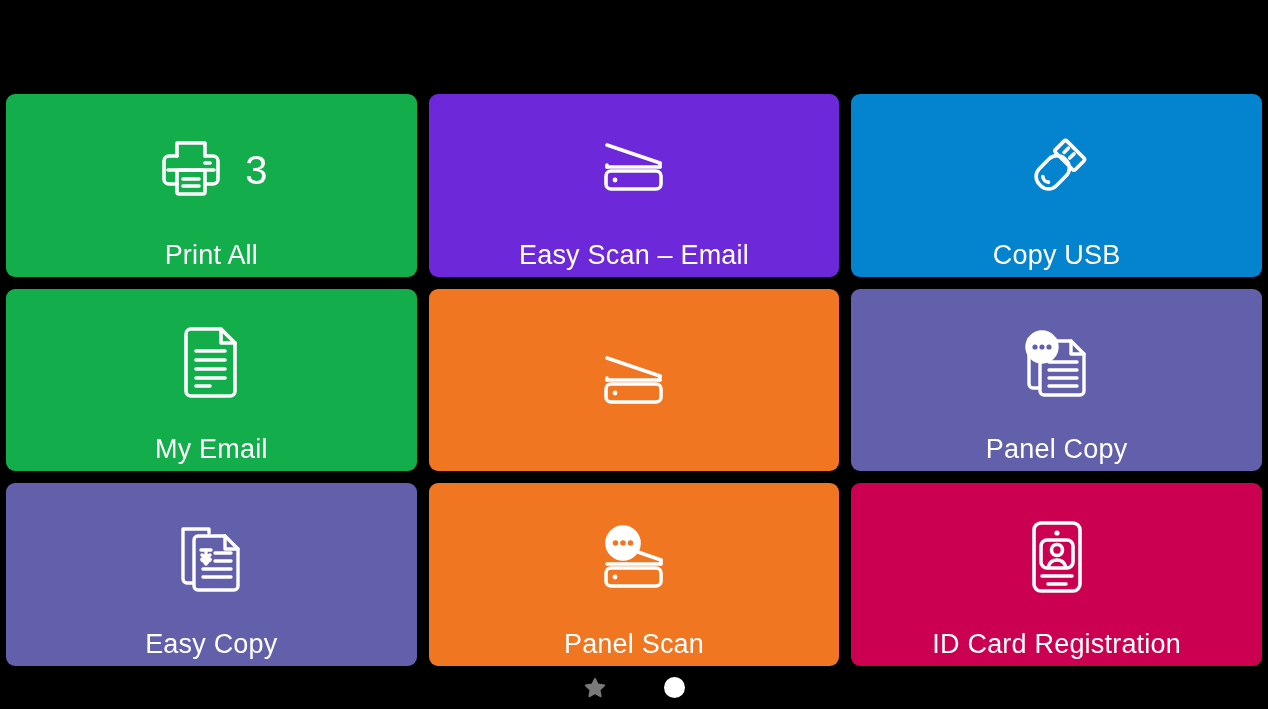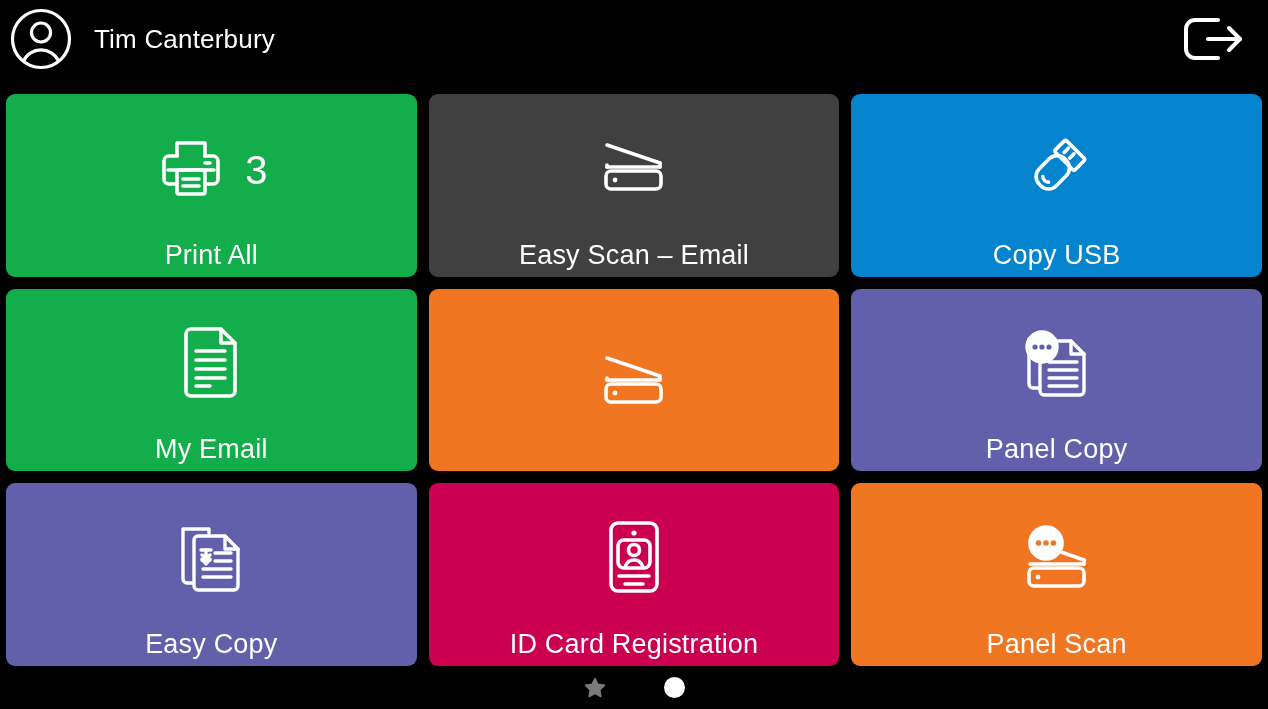--- a/index.html
+++ b/index.html
@@ -73,38 +73,20 @@
   .pager-dot {
     width:21px; height:21px; border-radius:50%;
     background:#fff; display:block;
   }
 </style>
 </head>
 <body>
 
 <div class="screen">
 
-  <div class="header">
-    <span class="avatar">
-      <svg class="tile-icon" width="62" height="62" viewBox="0 0 62 62" fill="none" stroke="#fff" stroke-width="3.2">
-        <circle cx="31" cy="31" r="28.5"></circle>
-        <circle cx="31" cy="24.5" r="9.5"></circle>
-        <path d="M13.8 52.5 a18.6 17 0 0 1 34.4 0"></path>
-      </svg>
-    </span>
-    <span class="user-name">Tim Canterbury</span>
-    <span class="header-spacer"></span>
-    <span class="logout">
-      <svg width="66" height="50" viewBox="0 0 66 50" fill="none" stroke="#fff" stroke-width="4" stroke-linecap="round" stroke-linejoin="round">
-        <path d="M38 6 H15 a9 9 0 0 0 -9 9 v20 a9 9 0 0 0 9 9 h23"></path>
-        <path d="M28 25 H60"></path>
-        <path d="M49 14 L60 25 L49 36"></path>
-      </svg>
-    </span>
-  </div>
 
   <div class="grid">
 
     <div class="tile" style="background:#13AE4B">
       <div class="tile-icon-wrap">
         <span>
           <svg width="72" height="72" viewBox="0 0 72 72" fill="none" stroke="#fff" stroke-width="3.6" stroke-linejoin="round" stroke-linecap="round">
             <path d="M22 24 V11 H50 V24"></path>
             <path d="M22 24 H14 a5 5 0 0 0 -5 5 v18 a5 5 0 0 0 5 5 h8"></path>
             <path d="M50 24 h8 a5 5 0 0 1 5 5 v18 a5 5 0 0 1 -5 5 h-8"></path>
@@ -112,21 +94,21 @@
             <rect x="22" y="38" width="28" height="24" rx="2"></rect>
             <path d="M28 47 H44 M28 54 H44"></path>
             <path d="M50 31 h5"></path>
           </svg>
         </span>
         <span class="tile-badge">3</span>
       </div>
       <div class="tile-label">Print All</div>
     </div>
 
-    <div class="tile" style="background:#404040">
+    <div class="tile" style="background:#6d28d9">
       <div class="tile-icon-wrap">
         <span>
           <svg width="72" height="62" viewBox="0 0 72 62" fill="none" stroke="#fff" stroke-width="3.6" stroke-linejoin="round" stroke-linecap="round">
             <path d="M9 8 L62 26"></path>
             <path d="M9 30 H62"></path>
             <path d="M9 30 v-2 M62 26 v4"></path>
             <rect x="8" y="34" width="55" height="18" rx="5"></rect>
             <circle cx="17" cy="43" r="2.4" fill="#fff" stroke="none"></circle>
           </svg>
         </span>
@@ -203,36 +185,20 @@
             <path d="M23 16 h27 l13 13 v37 a4 4 0 0 1 -4 4 H23 a4 4 0 0 1 -4 -4 V20 a4 4 0 0 1 4 -4 z"></path>
             <path d="M50 16 v13 h13"></path>
             <path d="M40 33 H56 M40 41 H56 M28 49 H56 M28 57 H56"></path>
             <path d="M31 30 v14 M31 44 l-4 -5 M31 44 l4 -5"></path>
             <path d="M26 30 h10"></path>
             <path d="M27 35 l8 5 M35 35 l-8 5"></path>
           </svg>
         </span>
       </div>
       <div class="tile-label">Easy Copy</div>
-    </div>
-
-    <div class="tile" style="background:#CC0050">
-      <div class="tile-icon-wrap">
-        <span>
-          <svg width="56" height="76" viewBox="0 0 56 76" fill="none" stroke="#fff" stroke-width="3.6" stroke-linejoin="round" stroke-linecap="round">
-            <rect x="5" y="4" width="46" height="68" rx="7"></rect>
-            <circle cx="28" cy="14" r="2.6" fill="#fff" stroke="none"></circle>
-            <rect x="12" y="21" width="32" height="28" rx="6"></rect>
-            <circle cx="28" cy="31" r="5.5"></circle>
-            <path d="M19.5 47 a9 9 0 0 1 17 0"></path>
-            <path d="M13 57 H43 M19 65 H37"></path>
-          </svg>
-        </span>
-      </div>
-      <div class="tile-label">ID Card Registration</div>
     </div>
 
     <div class="tile" style="background:#F07621">
       <div class="tile-icon-wrap">
         <span>
           <svg width="78" height="70" viewBox="0 0 78 70" fill="none" stroke="#fff" stroke-width="3.6" stroke-linejoin="round" stroke-linecap="round">
             <path d="M20 22 L66 38"></path>
             <path d="M12 42 H66"></path>
             <path d="M66 38 v4"></path>
             <rect x="11" y="46" width="55" height="18" rx="5"></rect>
@@ -240,20 +206,36 @@
             <circle cx="28" cy="21" r="16" fill="#fff" stroke="#fff"></circle>
             <circle cx="20.5" cy="21" r="2.8" fill="#F07621" stroke="none"></circle>
             <circle cx="28" cy="21" r="2.8" fill="#F07621" stroke="none"></circle>
             <circle cx="35.5" cy="21" r="2.8" fill="#F07621" stroke="none"></circle>
           </svg>
         </span>
       </div>
       <div class="tile-label">Panel Scan</div>
     </div>
 
+    <div class="tile" style="background:#CC0050">
+      <div class="tile-icon-wrap">
+        <span>
+          <svg width="56" height="76" viewBox="0 0 56 76" fill="none" stroke="#fff" stroke-width="3.6" stroke-linejoin="round" stroke-linecap="round">
+            <rect x="5" y="4" width="46" height="68" rx="7"></rect>
+            <circle cx="28" cy="14" r="2.6" fill="#fff" stroke="none"></circle>
+            <rect x="12" y="21" width="32" height="28" rx="6"></rect>
+            <circle cx="28" cy="31" r="5.5"></circle>
+            <path d="M19.5 47 a9 9 0 0 1 17 0"></path>
+            <path d="M13 57 H43 M19 65 H37"></path>
+          </svg>
+        </span>
+      </div>
+      <div class="tile-label">ID Card Registration</div>
+    </div>
+
   </div>
 
   <div class="pager">
     <span class="pager-star">
       <svg width="22" height="22" viewBox="0 0 22 22">
         <path d="M11 1.5 l2.9 5.9 6.5 0.95 -4.7 4.6 1.1 6.5 -5.8 -3.05 -5.8 3.05 1.1 -6.5 -4.7 -4.6 6.5 -0.95 z" fill="#7A7A7A" stroke="#7A7A7A" stroke-width="1.6" stroke-linejoin="round"></path>
       </svg>
     </span>
     <span class="pager-dot"></span>
   </div>

